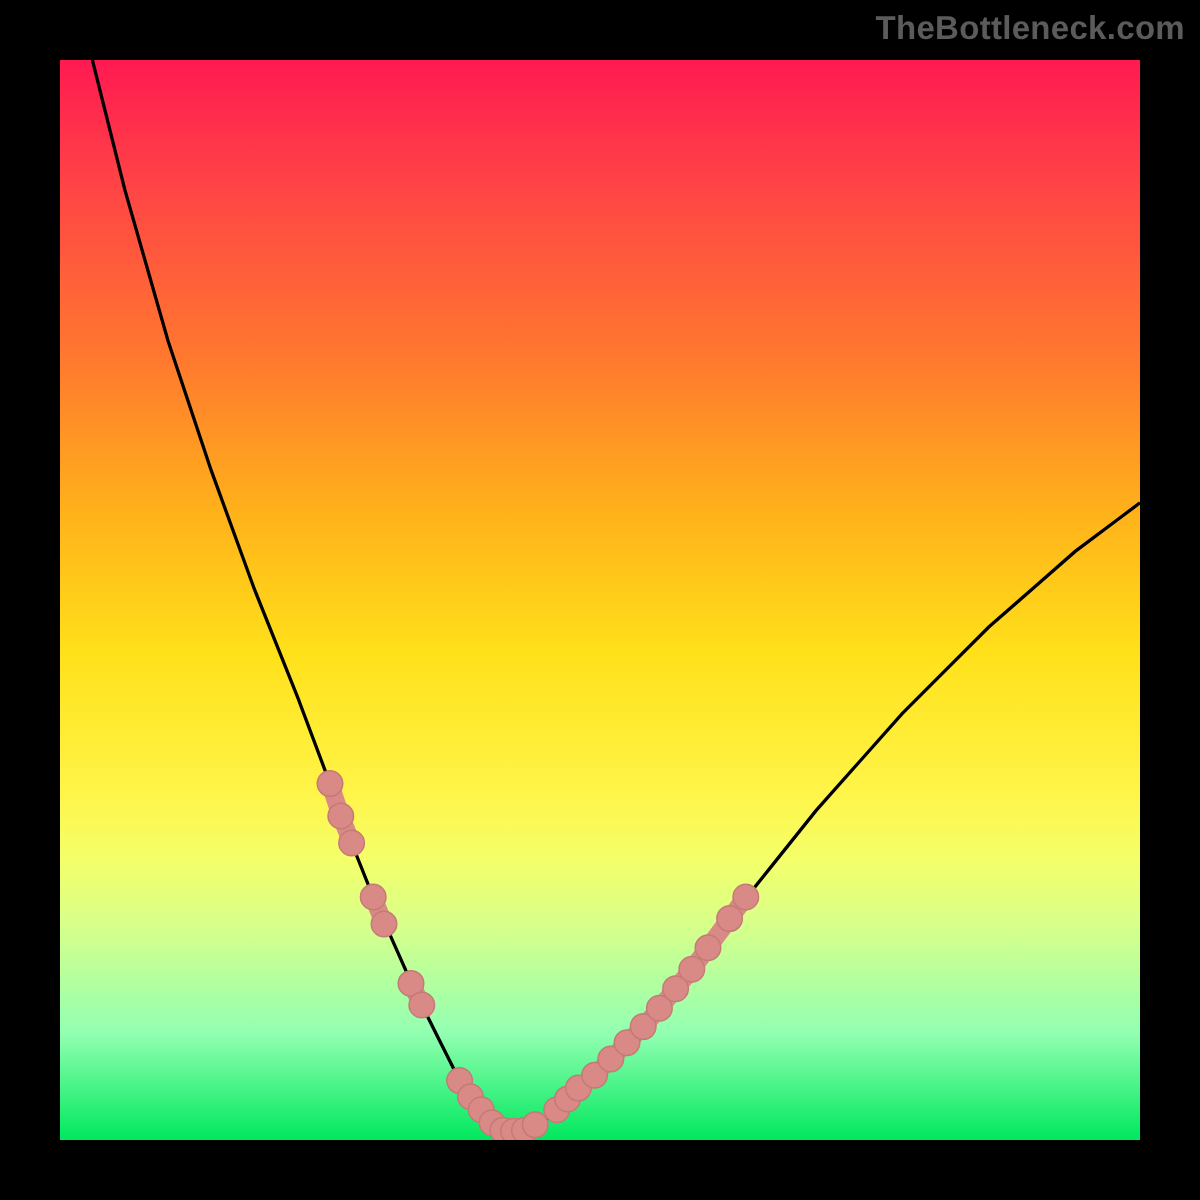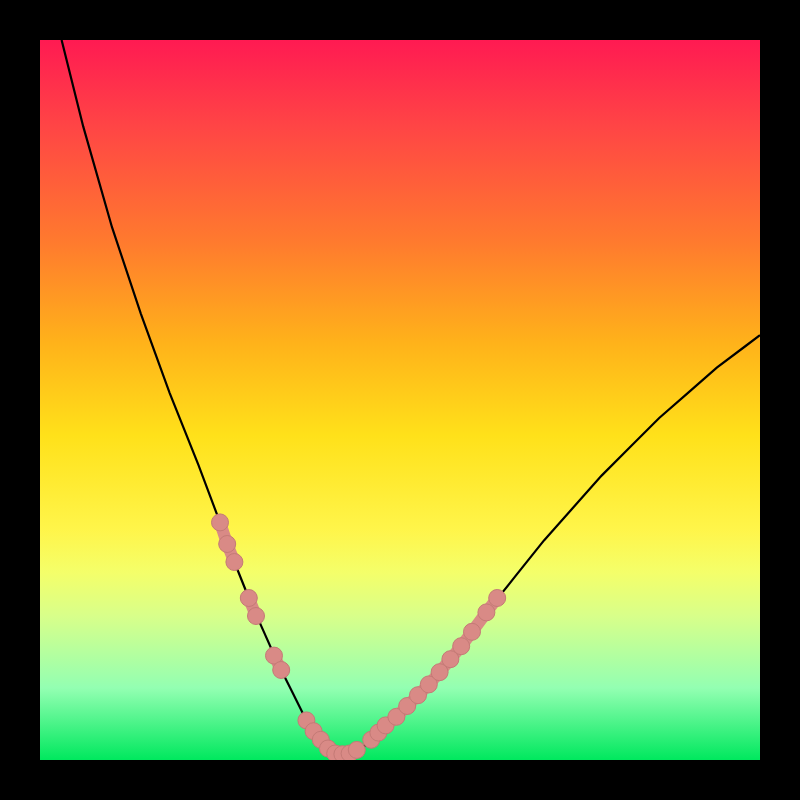--- a/index.html
+++ b/index.html
@@ -76,13 +76,14 @@
         <circle cx="378.0" cy="655.2" r="8.5" class="dot"></circle>
         <circle cx="388.8" cy="644.4" r="8.5" class="dot"></circle>
         <circle cx="399.6" cy="632.2" r="8.5" class="dot"></circle>
         <circle cx="410.4" cy="619.2" r="8.5" class="dot"></circle>
         <circle cx="421.2" cy="606.2" r="8.5" class="dot"></circle>
         <circle cx="432.0" cy="591.8" r="8.5" class="dot"></circle>
         <circle cx="446.4" cy="572.4" r="8.5" class="dot"></circle>
         <circle cx="457.2" cy="558.0" r="8.5" class="dot"></circle>
       </svg>
   </div>
+  <div class="attrib">TheBottleneck.com</div>
 </div>
 
 </body></html>

